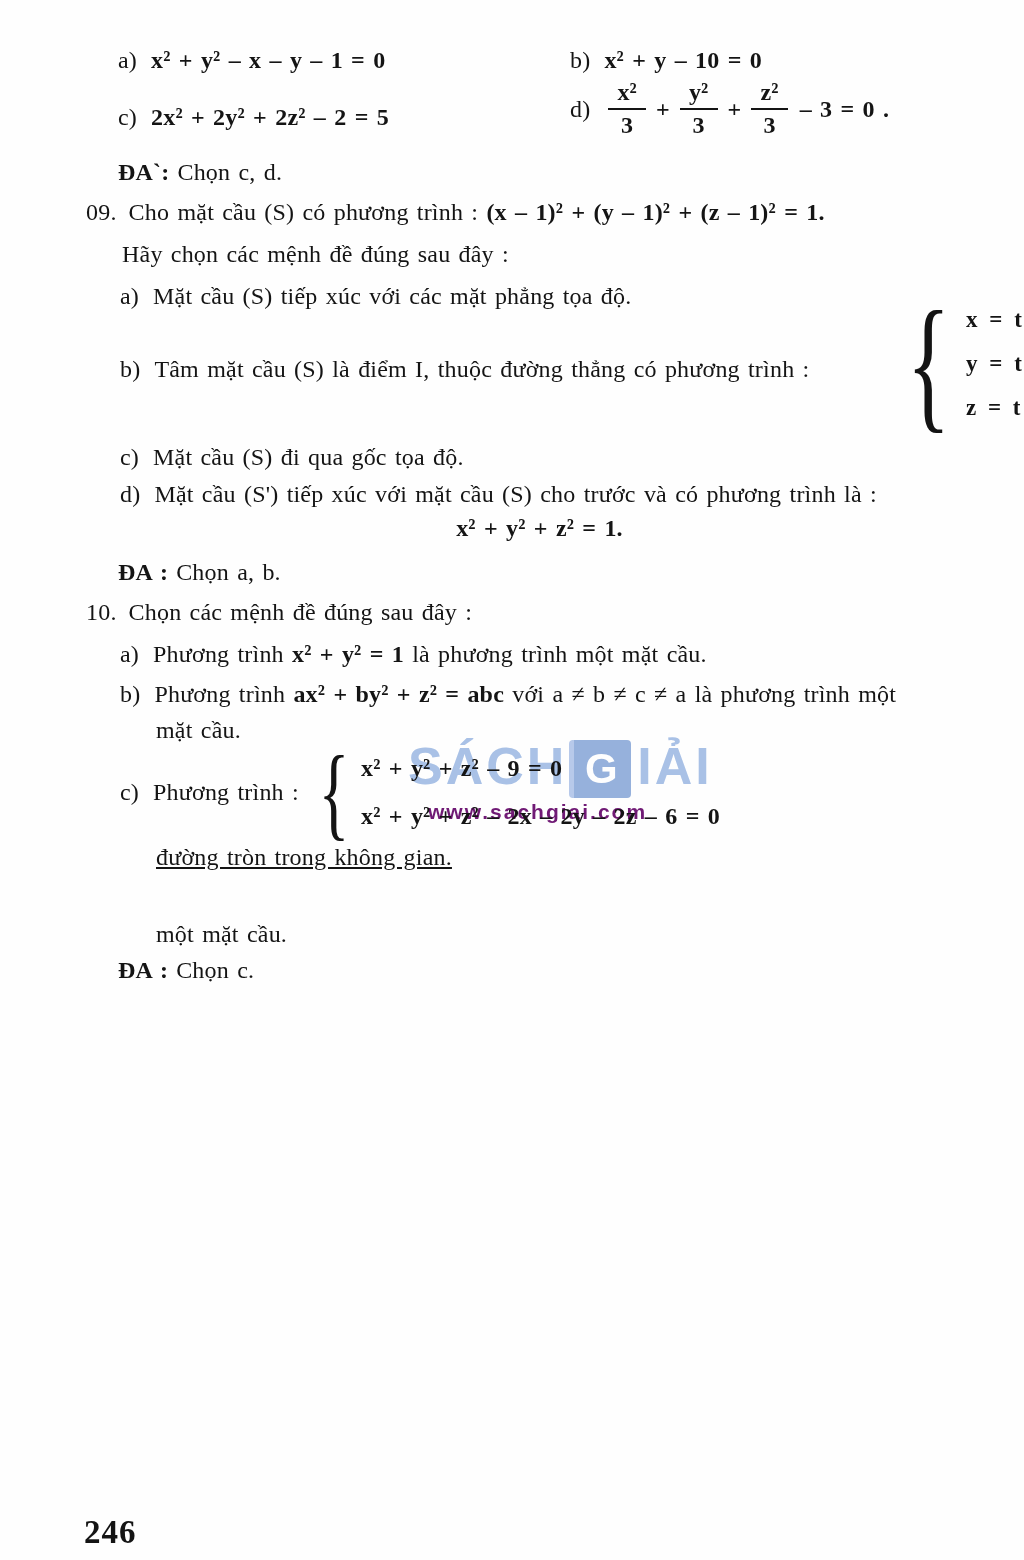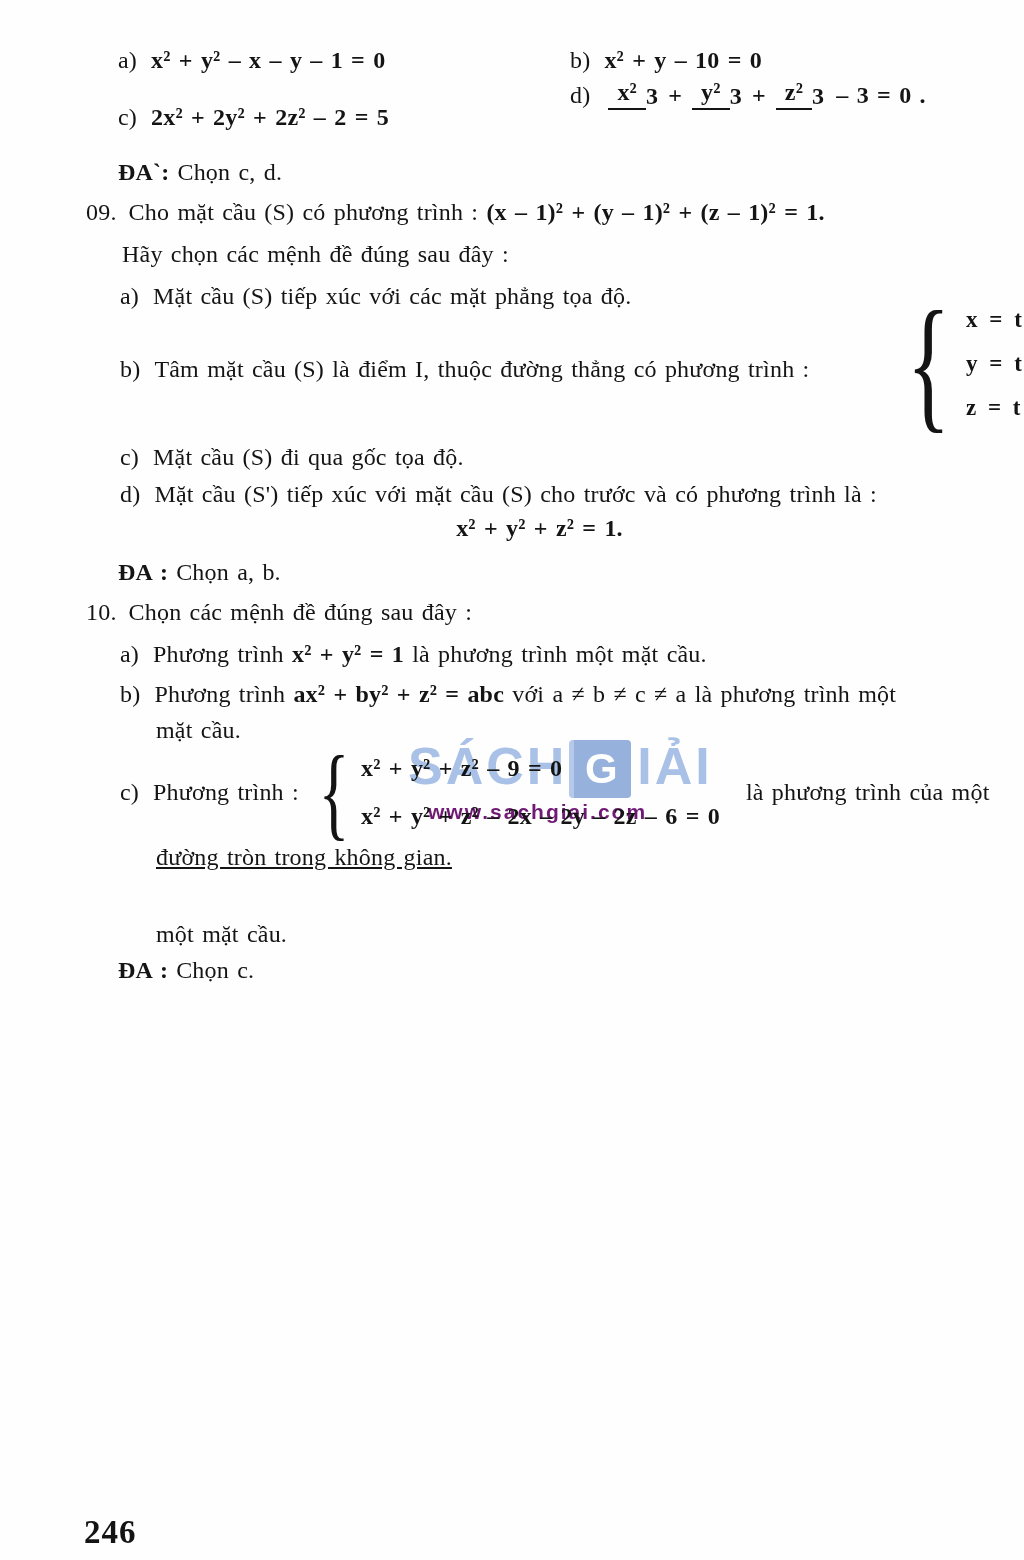--- a/index.html
+++ b/index.html
@@ -20,21 +20,21 @@
     line-height:1.2;
   }
   .lbl { display:inline-block; margin-right:14px; }
   .math { font-weight:bold; }
   .pnum { font-weight:normal; margin-right:12px; }
   .ans-lbl { font-weight:bold; margin-right:8px; }
   .flexrow { display:flex; align-items:center; }
 
   
   .frac {
-    display:inline-flex; flex-direction:row; align-items:center;
+    display:inline-flex; flex-direction:column; align-items:center;
     font-weight:bold; margin:0 4px; vertical-align:middle;
   }
   .frac .fn { padding:0 9px 3px; border-bottom:2px solid #141414; line-height:1.05; }
   .frac .fd { padding-top:3px; line-height:1.05; }
   .op { font-weight:bold; margin:0 6px; }
 
   
   .sysrow { position:absolute; z-index:2; display:flex; align-items:center; }
   .brace {
     font-family:"Liberation Serif", serif; font-weight:400;
@@ -161,21 +161,20 @@
   <div class="line" style="left:156px; top:716px;">mặt cầu.</div>
 
   <div class="line flexrow" style="left:120px; top:744px;">
     <span class="lbl">c)</span>
     <span>Phương trình :</span>
     <span class="brace brace2" style="margin-left:10px;">{</span>
     <div class="syslines sys2">
       <span>x² + y² + z² – 9 = 0</span>
       <span>x² + y² + z² – 2x – 2y – 2z – 6 = 0</span>
     </div>
-    <span style="margin-left:26px;">là phương trình của một</span>
   </div>
   <div class="line" style="left:156px; top:843px;text-decoration:underline;">đường tròn trong không gian.</div>
 
   <div class="line" style="left:156px; top:920px;">một mặt cầu.</div>
 
   <div class="line" style="left:118px; top:956px;">
     <span class="ans-lbl">ĐA :</span><span>Chọn c.</span>
   </div>
 
   <div class="line page-number" style="left:84px; top:1475px;">246</div>

